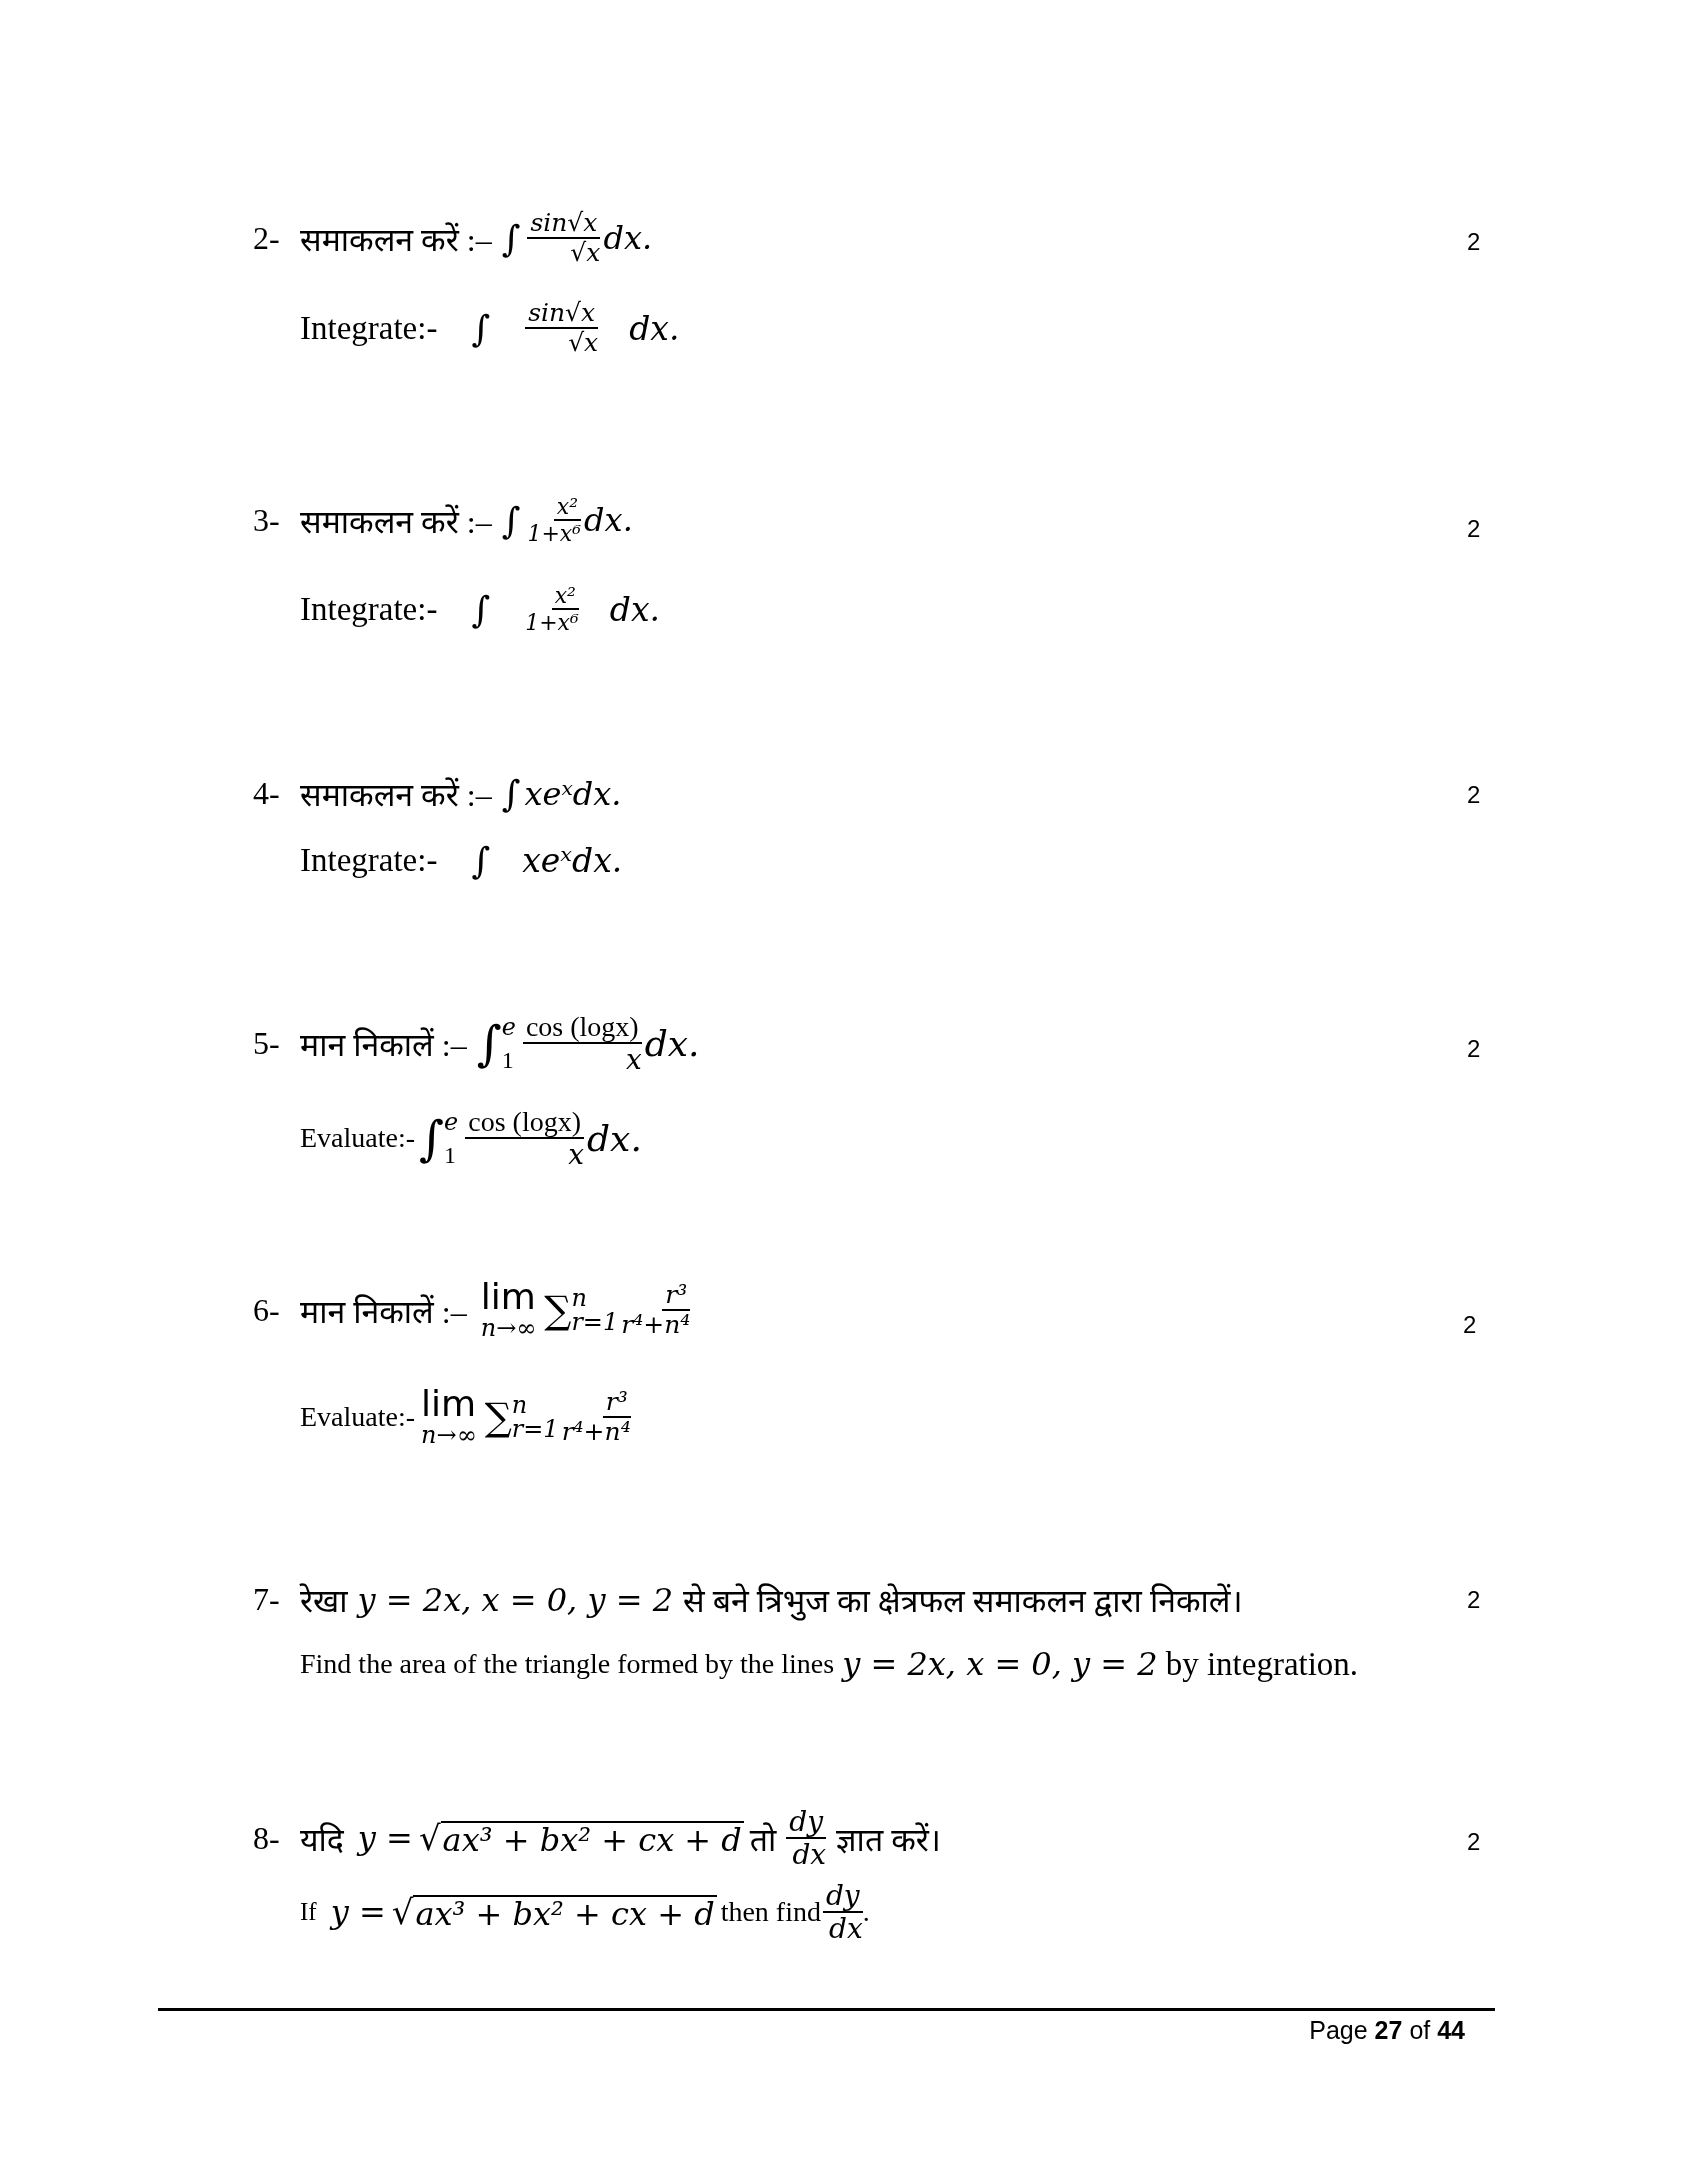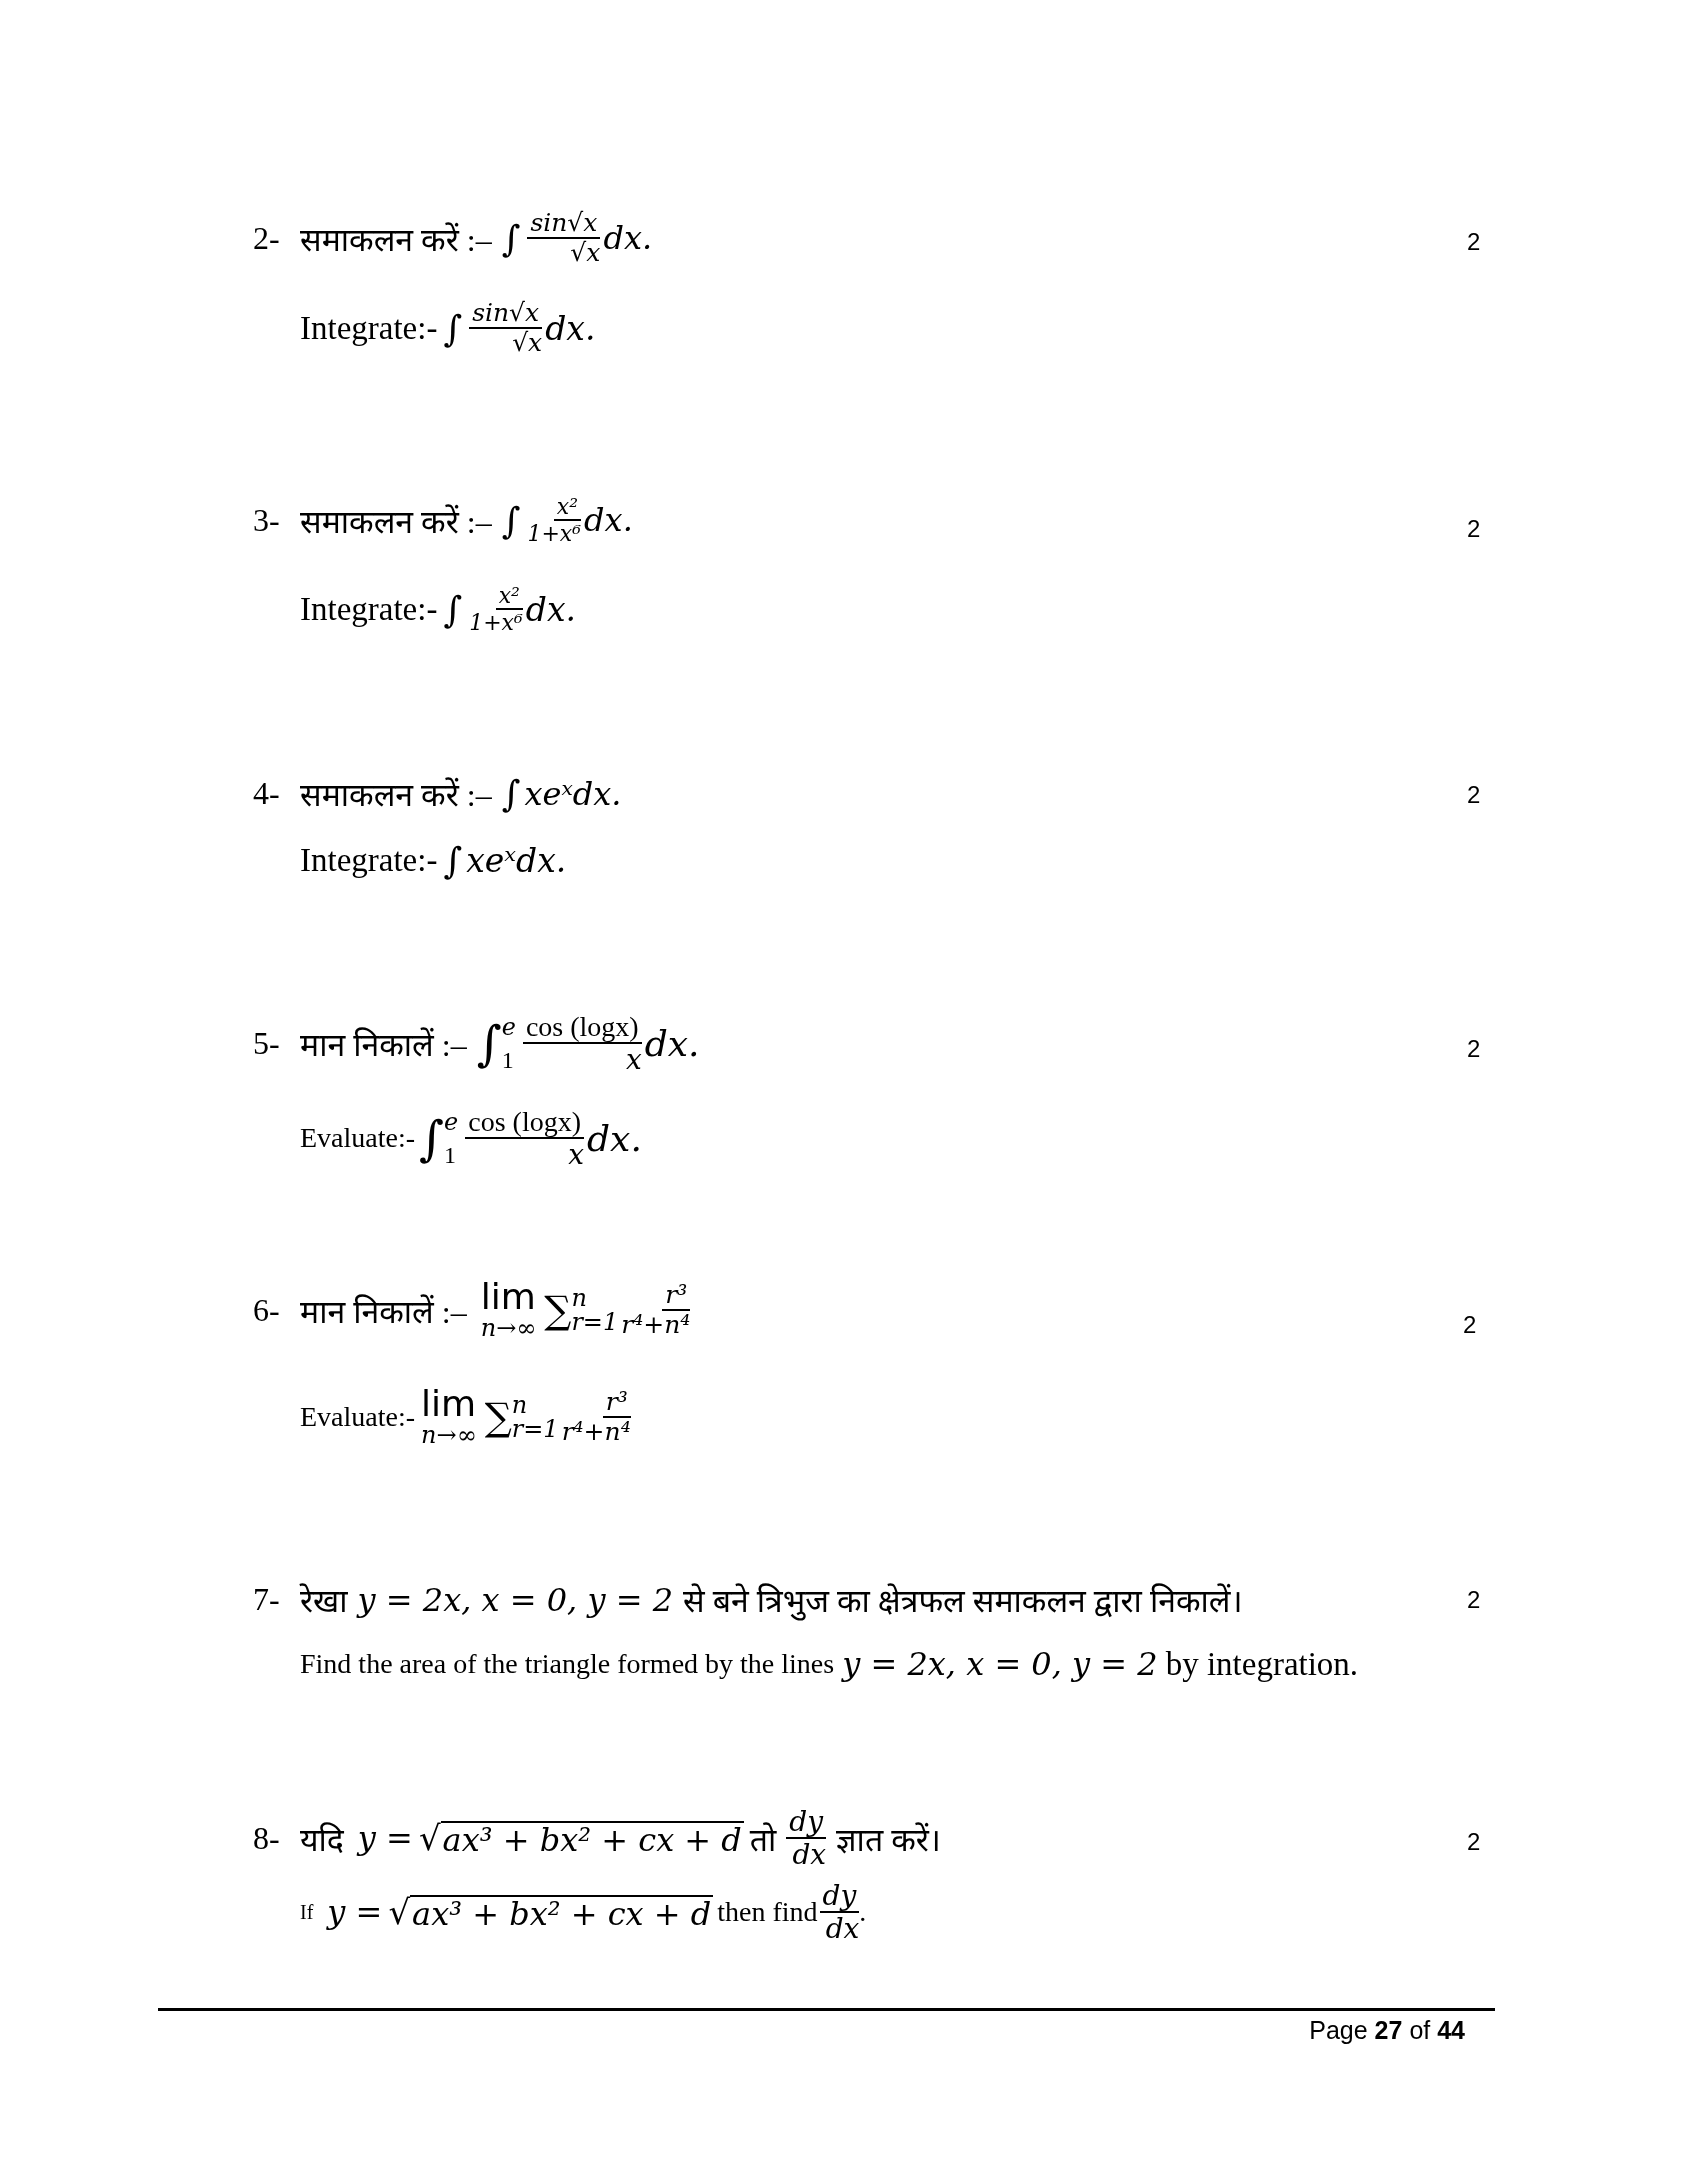--- a/index.html
+++ b/index.html
@@ -1,20 +1,20 @@
 <!DOCTYPE html>
 <html><head>
 <meta charset="utf-8">
 <style>
   html, body { margin:0; padding:0; background:#ffffff; }
   body { width:1683px; height:2178px; position:relative; overflow:hidden;
          font-family:"Liberation Serif", "DejaVu Serif", serif; color:#000; }
   .line { position:absolute; white-space:nowrap; display:flex; align-items:center; }
   .txt { font-size:32px; }
-  .en { font-size:33px; }
+  .en { font-size:33px;gap:28px; }
   .en-small { font-size:28px; }
   .math { font-family:"DejaVu Serif", serif; font-style:italic; }
   .up { font-style:normal; }
   .frac { display:inline-flex; flex-direction:column; align-items:flex-end; vertical-align:middle; margin:0 3px; }
   .frac .num { border-bottom:2.5px solid #000; padding:0 3px 1px; line-height:1.05; }
   .frac .den { padding-top:1px; line-height:1.05; }
   .int { font-family:"DejaVu Serif", serif; font-style:normal; font-size:36px; margin:0 4px 0 10px; }
   .bigint { font-size:48px; margin-right:0; }
   .limits { display:inline-flex; flex-direction:column; justify-content:space-between; height:61px; font-size:24px; margin-right:4px; }
   .sqrt { display:inline-flex; align-items:flex-end; }
@@ -174,21 +174,21 @@
   </span>
   <span style="margin-left:6px;">तो</span>
   <span class="frac math" style="font-size:28px;margin:0 10px;">
     <span class="num">dy</span>
     <span class="den">dx</span>
   </span>
   <span>ज्ञात करें।</span>
 </div>
 <div class="marks" style="top:1828px;">2</div>
 <div class="line" style="top:1881px;left:300px;">
-  <span style="font-size:20px;">If</span>
+  <span style="font-size:25px;">If</span>
   <span class="math" style="font-size:32px;margin:0 6px 0 14px;">y =</span>
   <span class="sqrt math" style="font-size:32px;">
     <span class="up" style="font-size:34px;">√</span>
     <span class="rad">ax³ + bx² + cx + d</span>
   </span>
   <span style="font-size:28px;margin-left:4px;">then find</span>
   <span class="frac math" style="font-size:28px;margin:0 0 0 2px;">
     <span class="num">dy</span>
     <span class="den">dx</span>
   </span>

